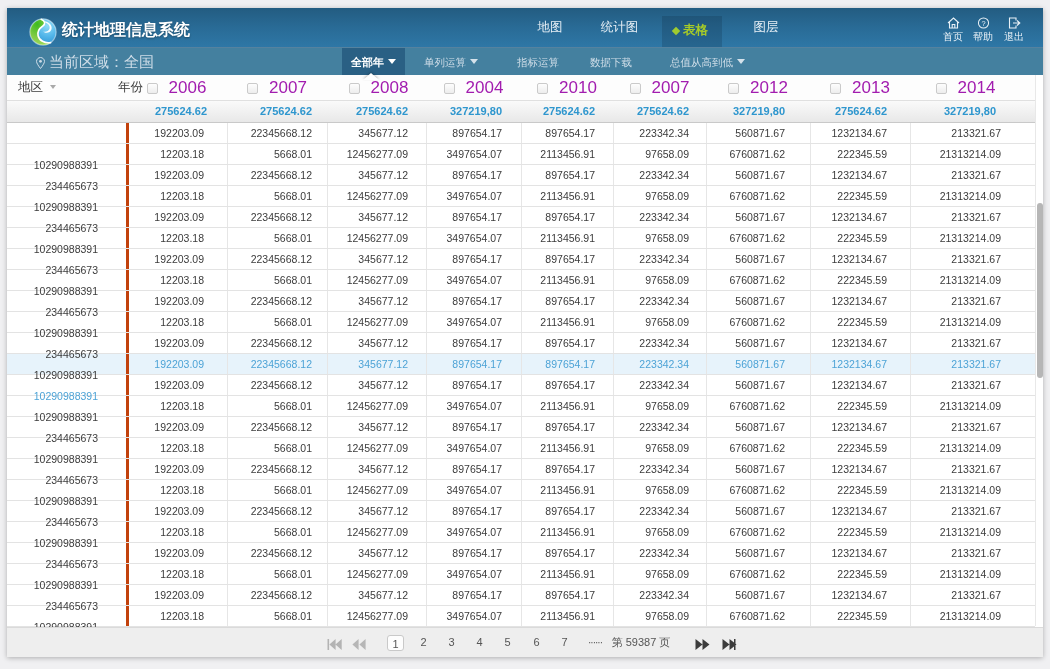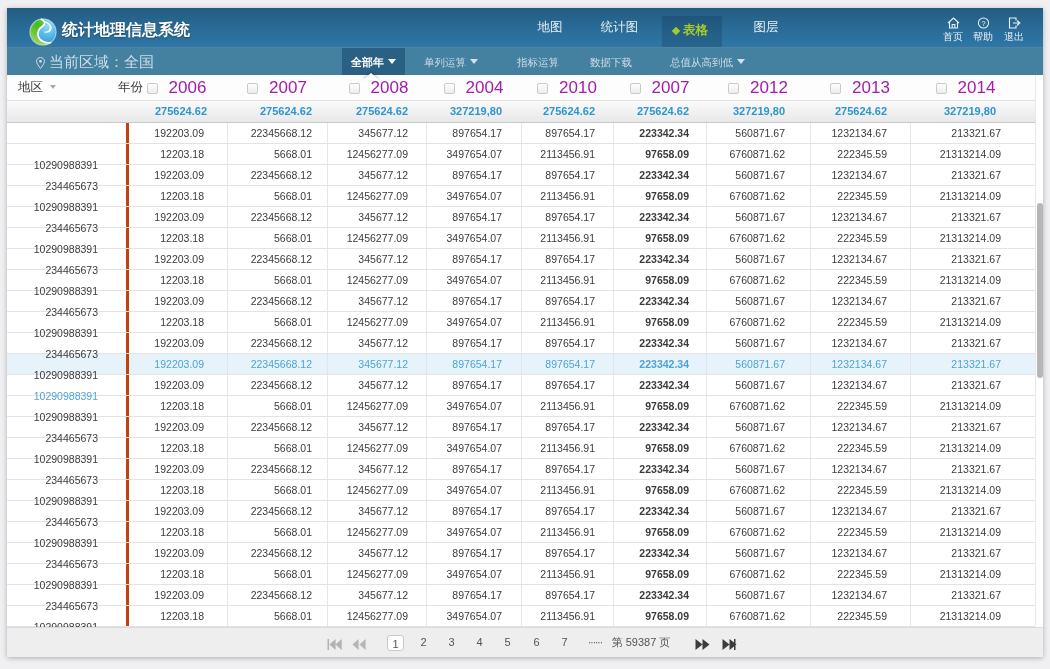--- a/index.html
+++ b/index.html
@@ -38,21 +38,21 @@
 
 #rows{position:absolute;left:0;top:115px;width:1028px}
 .r{display:flex;height:21px;background:#fff;border-bottom:1px solid #e3e3e3}
 .c{height:100%;line-height:20px;font-size:10.5px;color:#3b3b3b;text-align:right;overflow:hidden}
 .c0{width:119px;padding-right:28px;margin-top:32px;}
 .c1{width:101px;padding-right:23px;border-left:3px solid #c2410c;}
 .c2{width:100px;padding-right:15px;border-left:1px solid #e6e6e6;}
 .c3{width:99px;padding-right:18px;border-left:1px solid #e6e6e6;}
 .c4{width:95px;padding-right:19px;border-left:1px solid #e6e6e6;}
 .c5{width:92px;padding-right:18px;border-left:1px solid #e6e6e6;}
-.c6{width:93px;padding-right:17px;border-left:1px solid #e6e6e6;font-weight:bold;}
+.c6{width:93px;padding-right:17px;border-left:1px solid #e6e6e6;}
 .c7{width:104px;padding-right:25px;border-left:1px solid #e6e6e6;}
 .c8{width:100px;padding-right:23px;border-left:1px solid #e6e6e6;}
 .c9{width:125px;padding-right:34px;border-left:1px solid #e6e6e6;text-align:right;}
 .hl{background:#e7f3fb}
 .hl .c{color:#4da3d6}
 
 #sb{position:absolute;left:1028px;top:67px;width:8px;height:551px;background:#fff;border-left:1px solid #e8e8e8}
 #sbt{position:absolute;left:1px;top:128px;width:6px;height:175px;background:#b6b6b6;border-radius:3px}
 
 #pager{position:absolute;left:0;top:619px;width:100%;height:30px;background:#eeeeee;border-top:1px solid #dadada}

